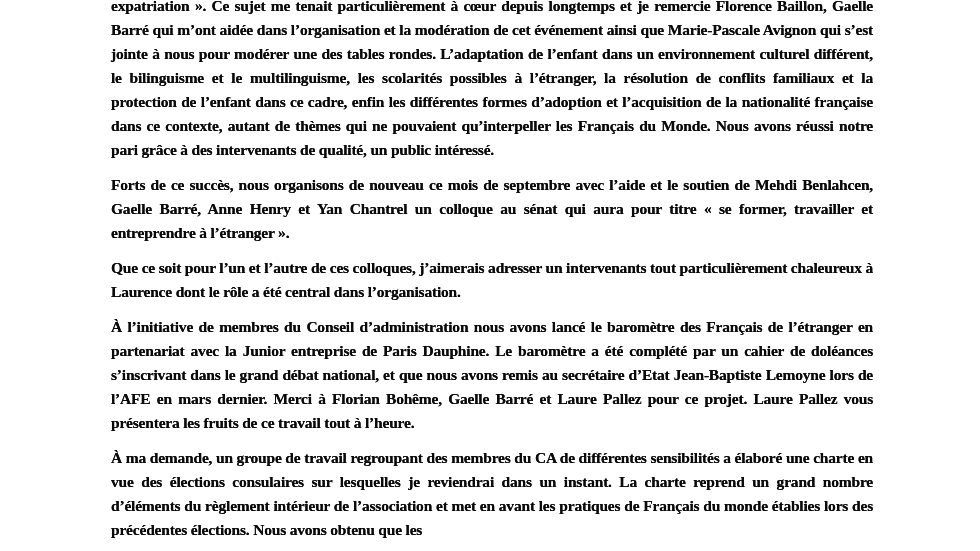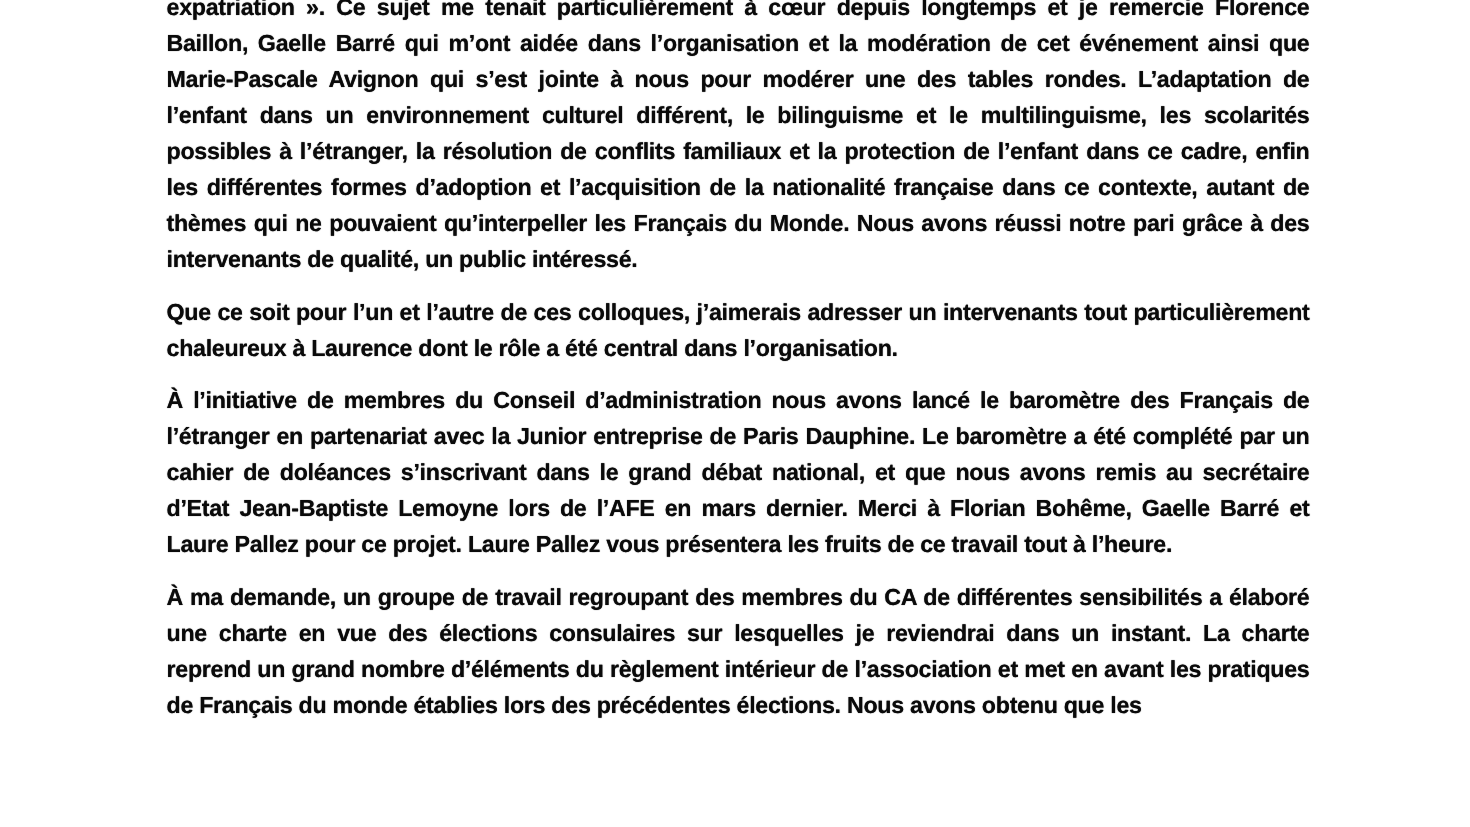--- a/index.html
+++ b/index.html
@@ -6,21 +6,21 @@
     margin: 0;
     padding: 0;
     background: #ffffff;
   }
   .page {
     position: relative;
     width: 980px;
     height: 551px;
     background: #ffffff;
     overflow: hidden;
-    font-family: Liberation Sans, sans-serif;
+    font-family: Liberation Serif, serif;
   }
   .text-block {
     position: absolute;
     left: 111px;
     top: -6px;
     width: 762px;
     color: #0a0a0a;
     font-weight: 700;
     font-size: 15.5px;
     line-height: 24px;
@@ -32,17 +32,18 @@
   .text-block p {
     margin: 0 0 11px 0;
   }
 </style>
 </head>
 <body>
 
 <div class="page">
   <div class="text-block">
     <p>expatriation ». Ce sujet me tenait particulièrement à cœur depuis longtemps et je remercie Florence Baillon, Gaelle Barré qui m’ont aidée dans l’organisation et la modération de cet événement ainsi que Marie-Pascale Avignon qui s’est jointe à nous pour modérer une des tables rondes. L’adaptation de l’enfant dans un environnement culturel différent, le bilinguisme et le multilinguisme, les scolarités possibles à l’étranger, la résolution de conflits familiaux et la protection de l’enfant dans ce cadre, enfin les différentes formes d’adoption et l’acquisition de la nationalité française dans ce contexte, autant de thèmes qui ne pouvaient qu’interpeller les Français du Monde. Nous avons réussi notre pari grâce à des intervenants de qualité, un public intéressé.</p>
+    <p>Forts de ce succès, nous organisons de nouveau ce mois de septembre avec l’aide et le soutien de Mehdi Benlahcen, Gaelle Barré, Anne Henry et Yan Chantrel un colloque au sénat qui aura pour titre « se former, travailler et entreprendre à l’étranger ».</p>
     <p>Que ce soit pour l’un et l’autre de ces colloques, j’aimerais adresser un intervenants tout particulièrement chaleureux à Laurence dont le rôle a été central dans l’organisation.</p>
     <p>À l’initiative de membres du Conseil d’administration nous avons lancé le baromètre des Français de l’étranger en partenariat avec la Junior entreprise de Paris Dauphine. Le baromètre a été complété par un cahier de doléances s’inscrivant dans le grand débat national, et que nous avons remis au secrétaire d’Etat Jean-Baptiste Lemoyne lors de l’AFE en mars dernier. Merci à Florian Bohême, Gaelle Barré et Laure Pallez pour ce projet. Laure Pallez vous présentera les fruits de ce travail tout à l’heure.</p>
     <p>À ma demande, un groupe de travail regroupant des membres du CA de différentes sensibilités a élaboré une charte en vue des élections consulaires sur lesquelles je reviendrai dans un instant. La charte reprend un grand nombre d’éléments du règlement intérieur de l’association et met en avant les pratiques de Français du monde établies lors des précédentes élections. Nous avons obtenu que les</p>
   </div>
 </div>
 
 </body></html>

